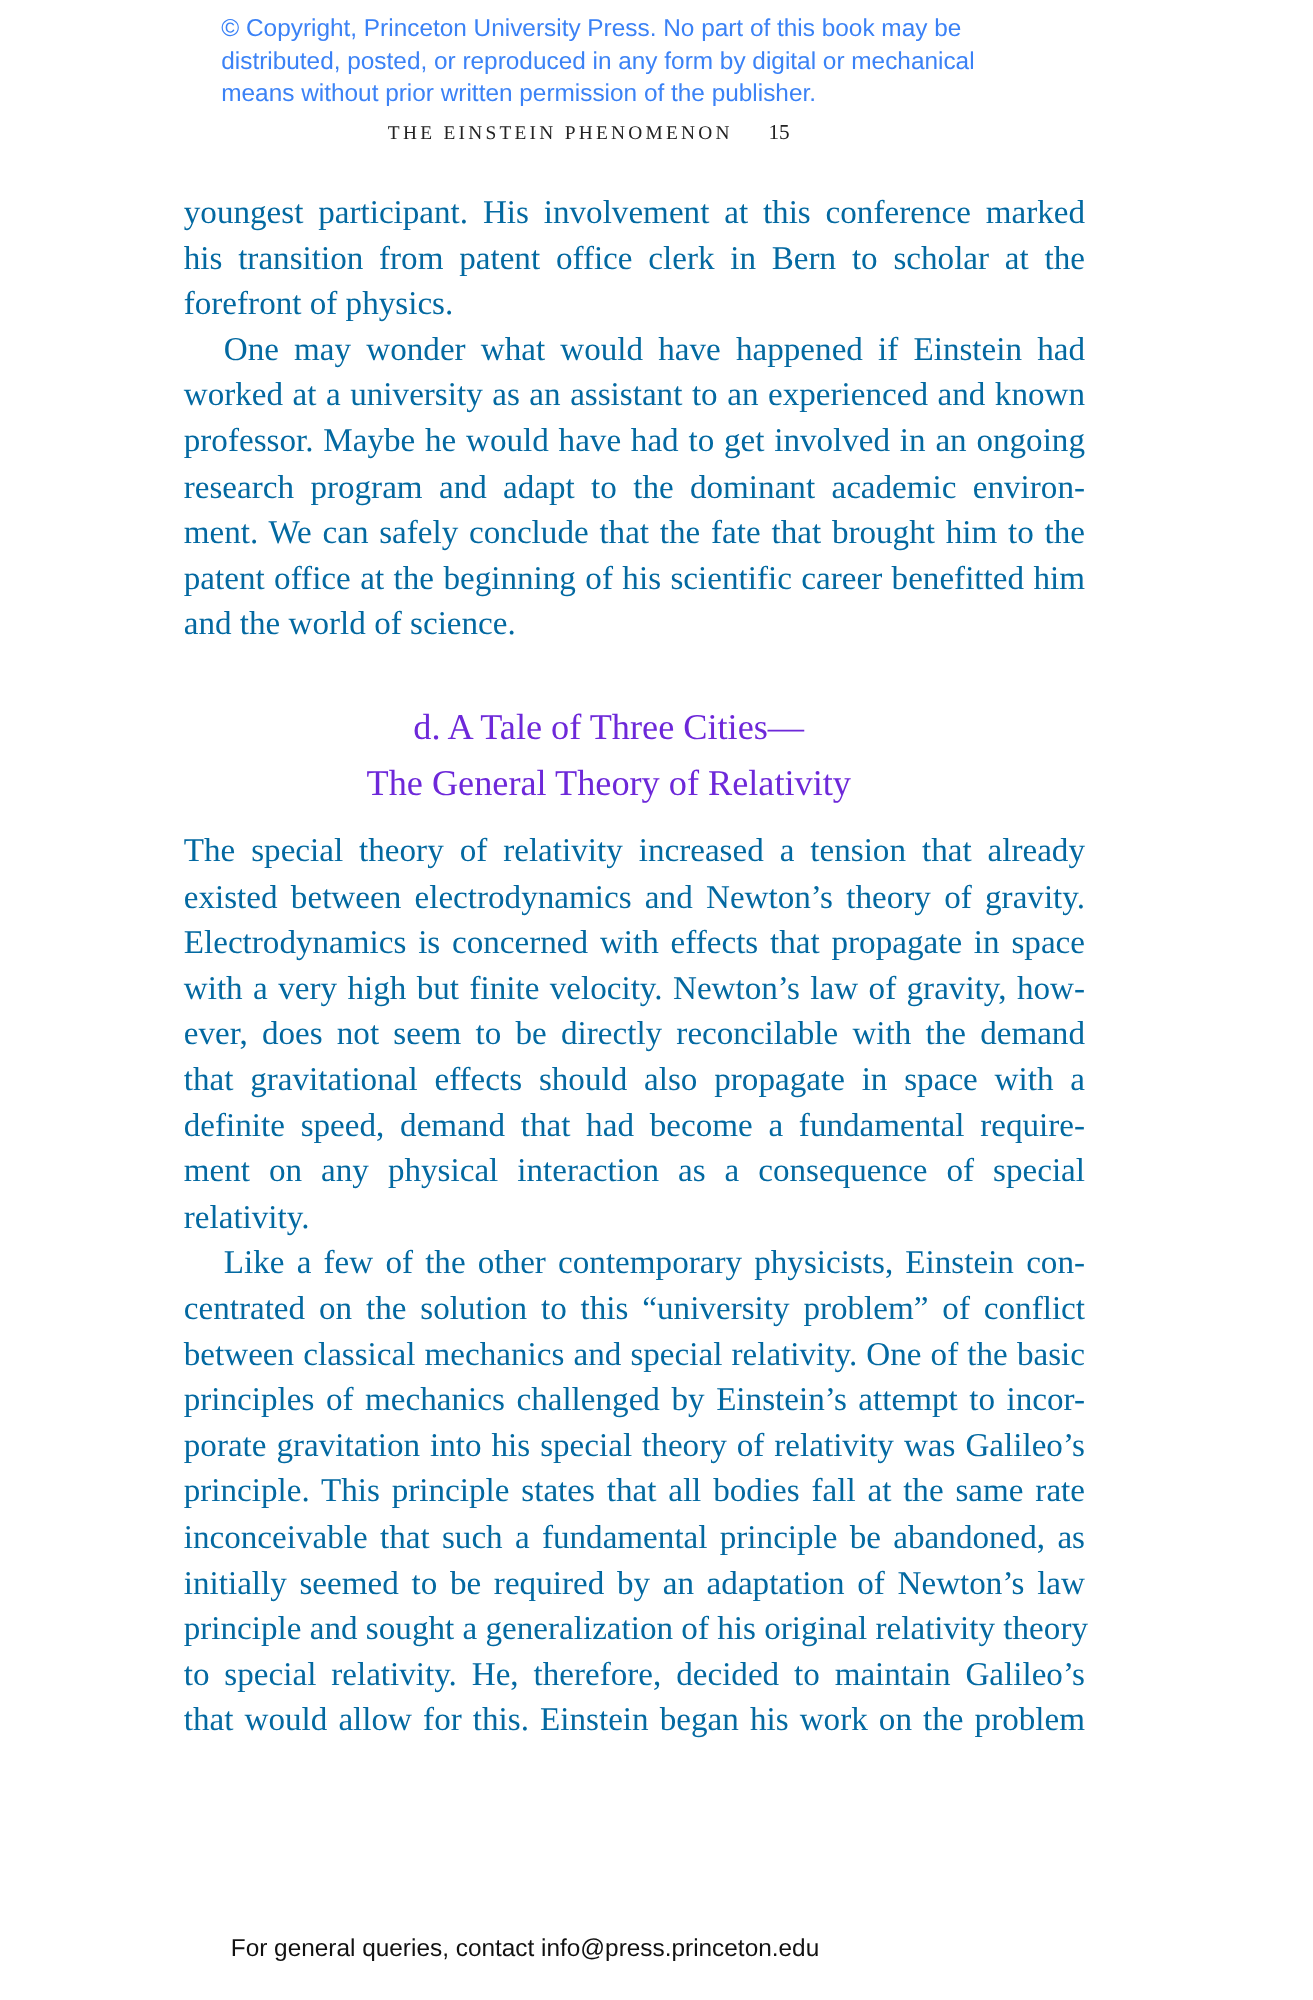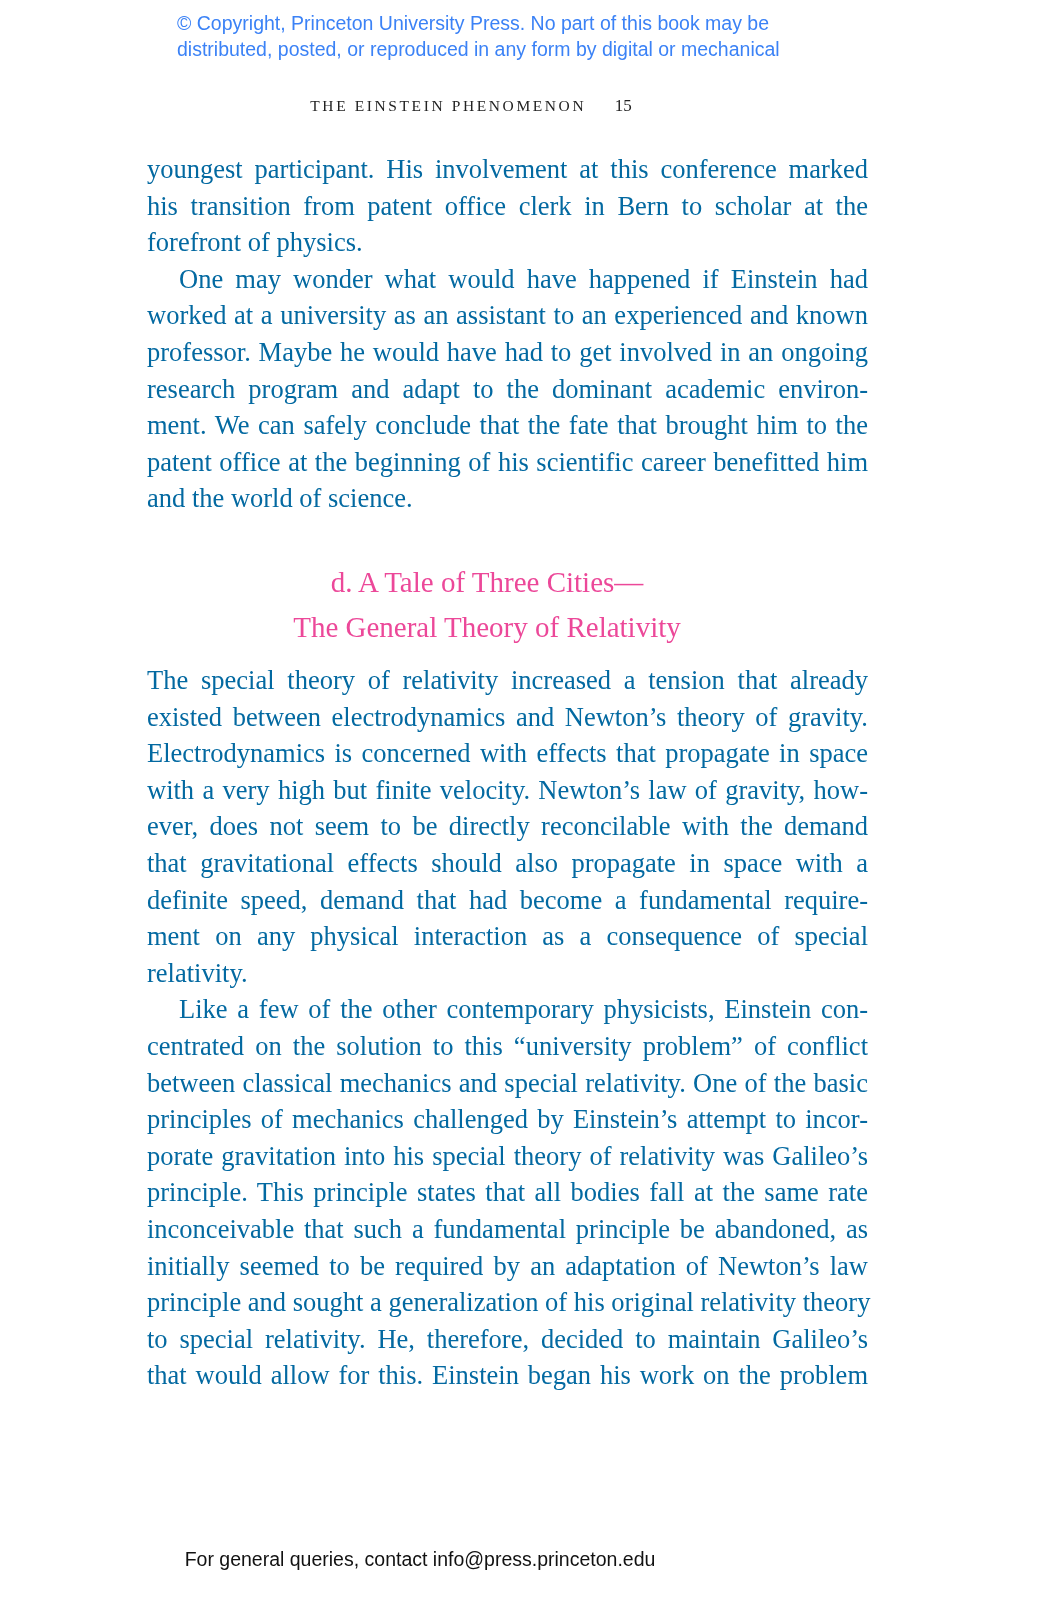--- a/index.html
+++ b/index.html
@@ -76,21 +76,21 @@
     .block-2 { top: 662px; }
     .heading {
       position: absolute;
       left: 0;
       width: 1004px;
       top: 560px;
       text-align: center;
       font-family: "Liberation Serif", serif;
       font-size: 29px;
       line-height: 45px;
-      color: #ec4899;
+      color: #6d28d9;
     }
     .heading .hline {
       display: block;
       padding-right: 30px;
     }
     .footer {
       position: absolute;
       left: 0;
       width: 860px;
       top: 1548px;
@@ -103,20 +103,21 @@
       display: inline-block;
       margin-left: -20px;
     }
   </style>
 </head>
 <body>
 
 <div class="copyright">
   <span class="cline">© Copyright, Princeton University Press. No part of this book may be</span>
   <span class="cline">distributed, posted, or reproduced in any form by digital or mechanical</span>
+  <span class="cline">means without prior written permission of the publisher.</span>
 </div>
 
 <div class="running-head">
   <span class="rh-title">THE EINSTEIN PHENOMENON</span>
   <span class="rh-page">15</span>
 </div>
 
 <div class="body-text block-1">
   <div>
     <span class="line">youngest participant. His involvement at this conference marked</span>

